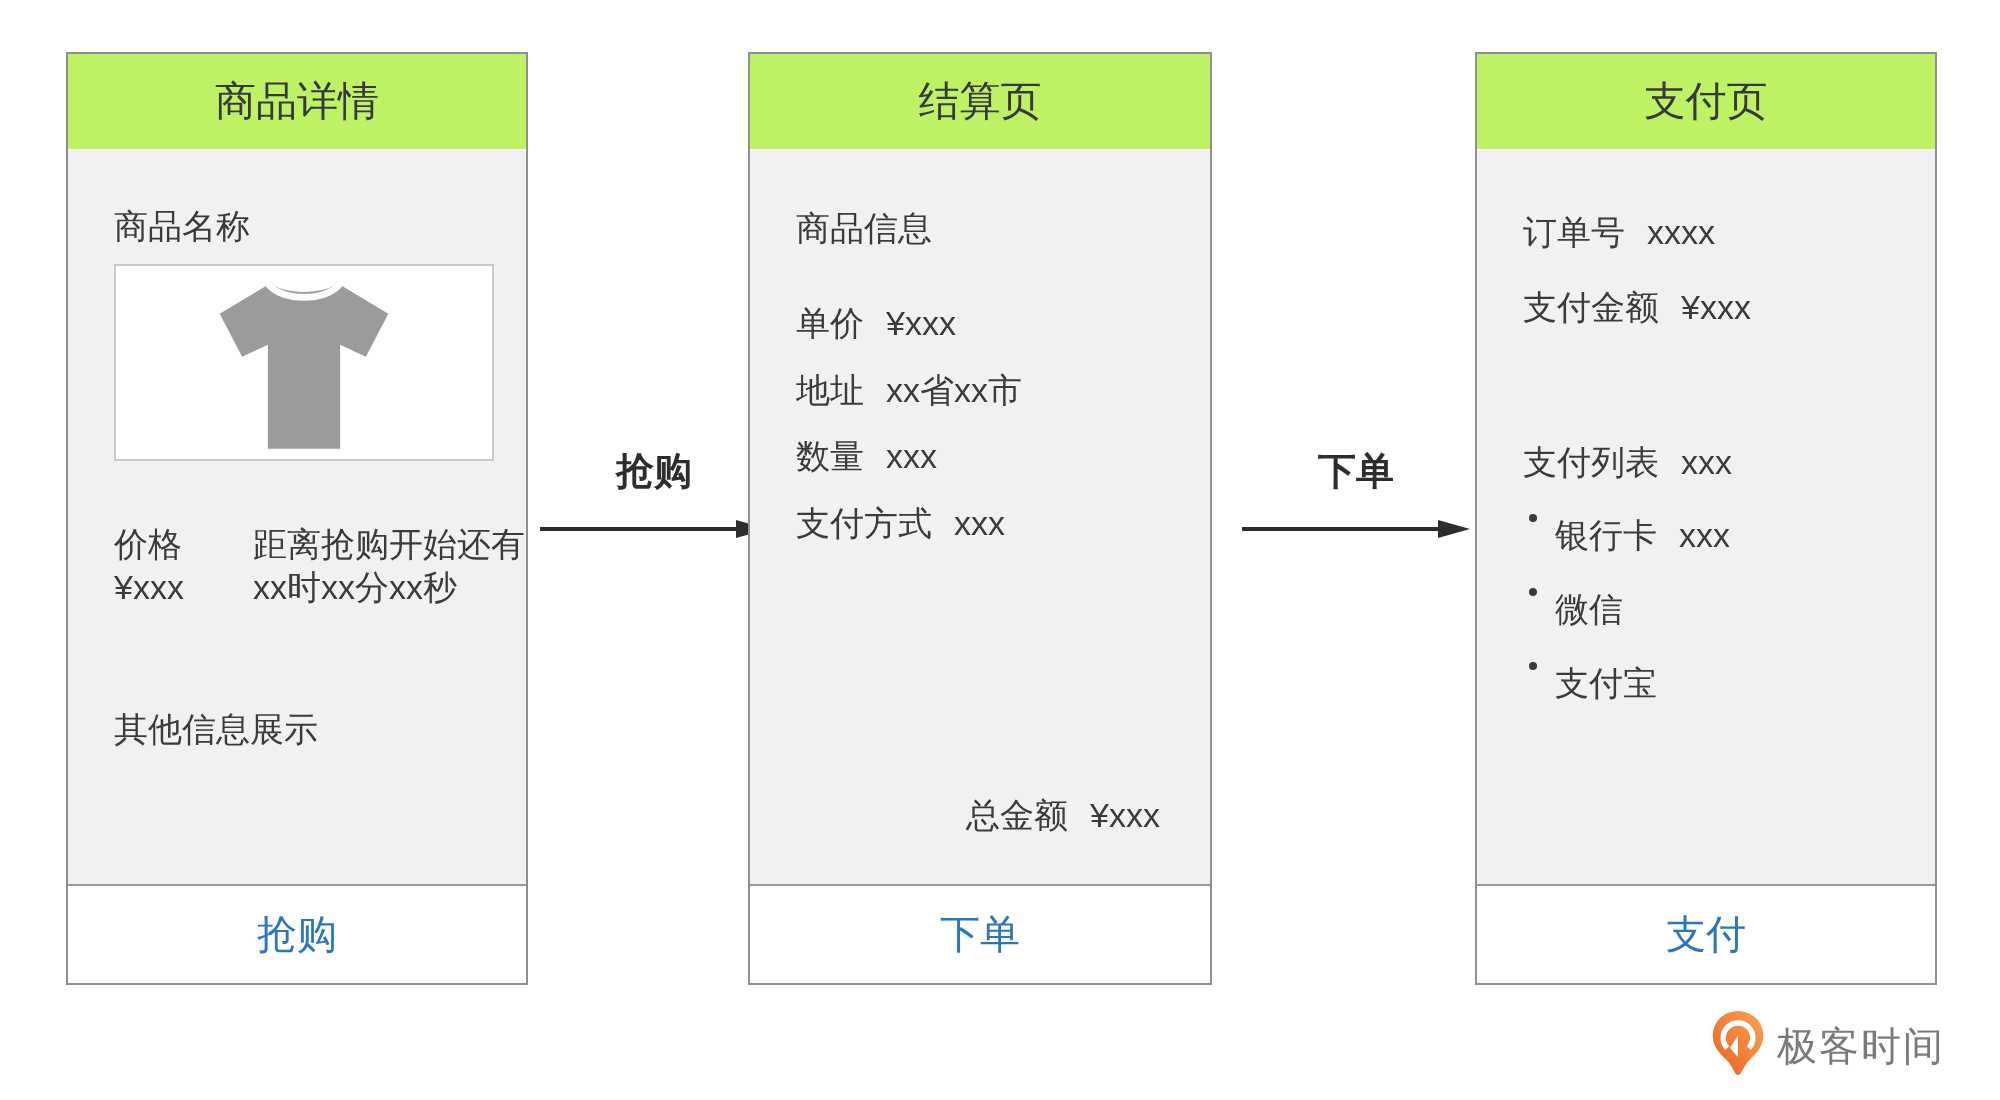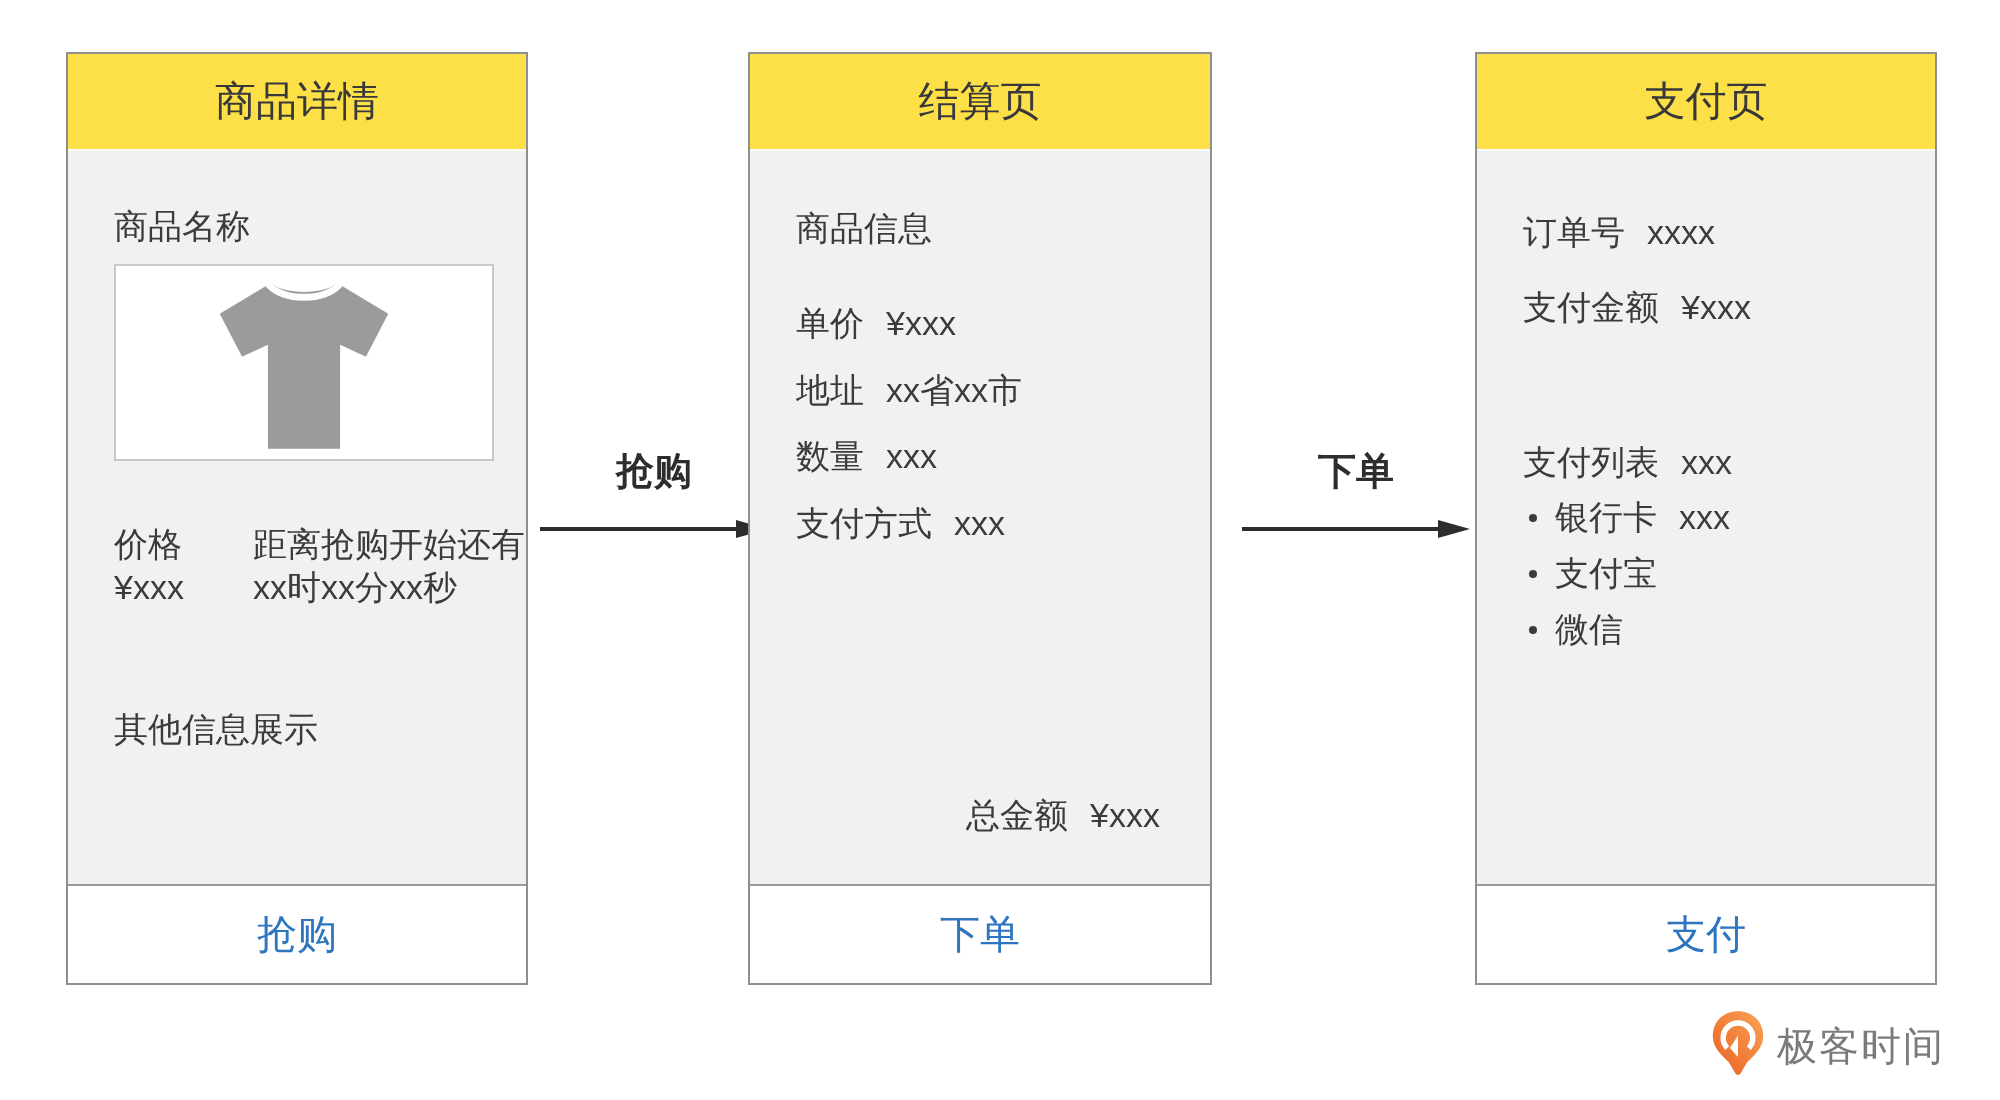--- a/index.html
+++ b/index.html
@@ -22,21 +22,21 @@
     box-sizing: border-box;
     display: flex;
     flex-direction: column;
     background: #f1f1f3;
   }
   .panel-1 { left: 66px; }
   .panel-2 { left: 748px; width: 464px; }
   .panel-3 { left: 1475px; }
   .panel-header {
     height: 95px;
-    background: #fde047;
+    background: #bef264;
     border-bottom: 2px solid #fbfbfb;
     display: flex;
     align-items: center;
     justify-content: center;
     font-size: 41px;
     color: #38383a;
     flex: none;
   }
   .panel-body {
     flex: 1 1 auto;
@@ -87,23 +87,23 @@
     position: absolute;
     bottom: 47px;
     right: 50px;
     white-space: nowrap;
   }
   
   .p3-row1 { margin-top: 60px; white-space: nowrap; }
   .p3-row2 { margin-top: 32px; white-space: nowrap; }
   .p3-list-head { margin-top: 112px; white-space: nowrap; }
   .pay-item {
-    margin-top: 13px;
-    display: flex;
-    align-items: center;
+    margin-top: 31px;
+    display: flex;
+    align-items: flex-start;
     white-space: nowrap;
   }
   .bullet {
     width: 8px;
     height: 8px;
     border-radius: 50%;
     background: #3b3b3d;
     margin: 0 18px 0 6px;
     flex: none;
   }
@@ -229,25 +229,25 @@
       <div class="p3-list-head">
         <span>支付列表</span><span class="value">xxx</span>
       </div>
       <div class="pay-item">
         <span class="bullet"></span>
         <span>银行卡</span>
           <span class="value">xxx</span>
       </div>
       <div class="pay-item">
         <span class="bullet"></span>
-        <span>支付宝</span>
+        <span>微信</span>
       </div>
       <div class="pay-item">
         <span class="bullet"></span>
-        <span>微信</span>
+        <span>支付宝</span>
       </div>
     </div>
     <div class="panel-footer">支付</div>
   </div>
 
   <div class="logo">
     <span>
       <svg width="54" height="68" viewBox="0 0 60 75">
         <defs>
           <linearGradient id="og" x1="0" y1="1" x2="1" y2="0">

